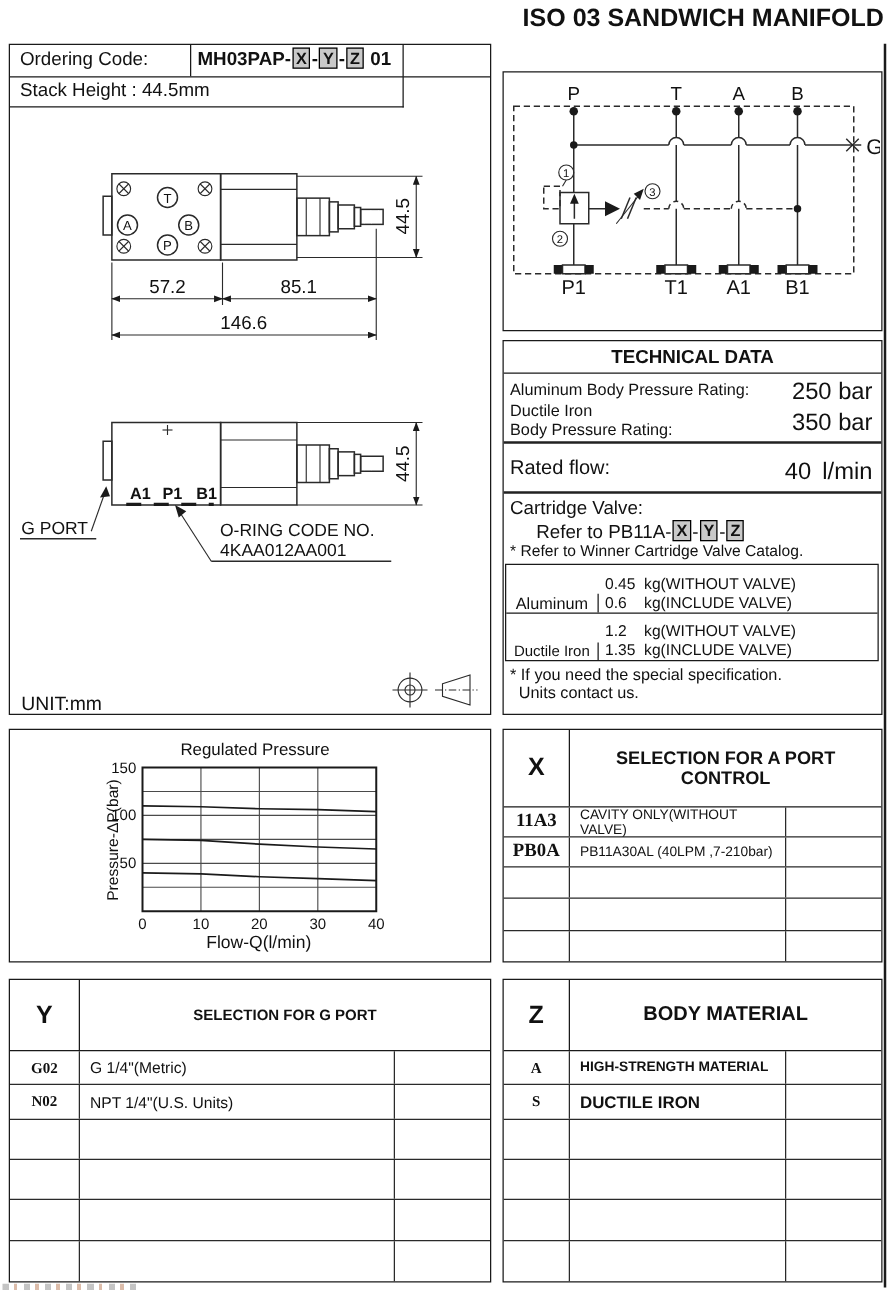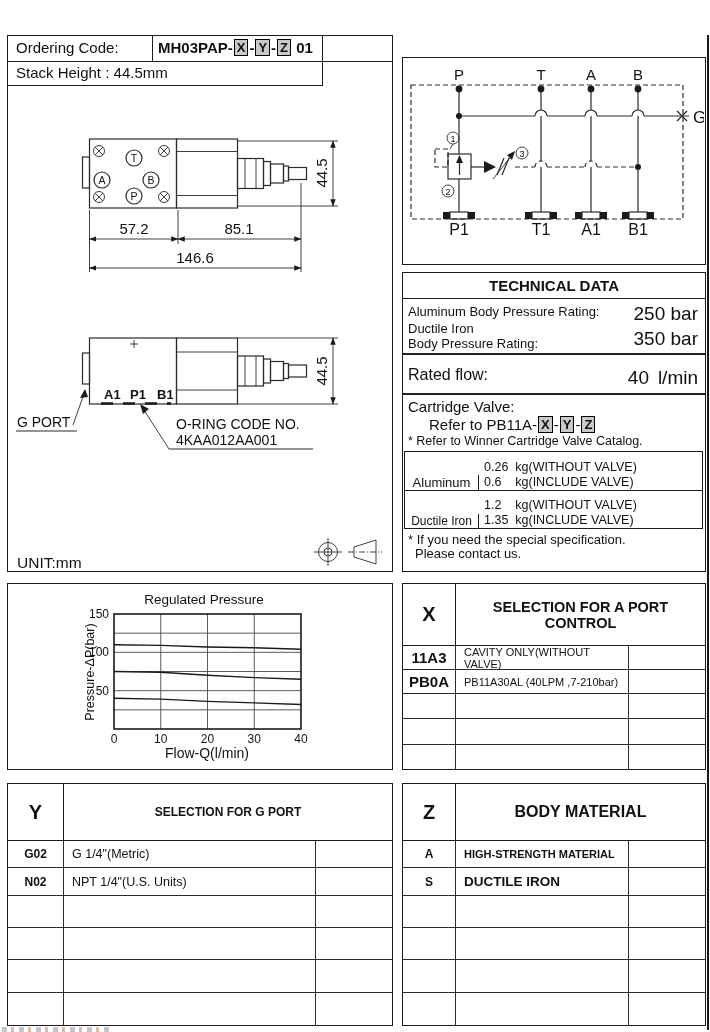--- a/index.html
+++ b/index.html
@@ -26,21 +26,21 @@
   .wrow+.wrow{border-top:1.2px solid #1a1a1a;}
   .wmat{width:74px;border-right:1.2px solid #1a1a1a;display:flex;align-items:center;justify-content:center;font-size:13px;box-sizing:border-box;text-align:center;}
   .wlines{flex:1;display:flex;flex-direction:column;justify-content:center;padding-left:5px;font-size:12.5px;line-height:15px;white-space:pre;}
   
   .tbl{display:flex;flex-direction:column;}
   .thead{display:flex;border-bottom:1.4px solid #1a1a1a;box-sizing:border-box;}
   .hcode{width:var(--c1);border-right:1.4px solid #1a1a1a;display:flex;align-items:center;justify-content:center;font-size:20px;font-weight:bold;box-sizing:border-box;}
   .htitle{flex:1;display:flex;align-items:center;justify-content:center;font-weight:bold;box-sizing:border-box;text-align:center;}
   .trow{display:flex;border-bottom:1.2px solid #2a2a2a;box-sizing:border-box;}
   .trow:last-child{border-bottom:none;}
-  .ccode{width:var(--c1);border-right:1.2px solid #2a2a2a;display:flex;align-items:center;justify-content:center;font-weight:bold;font-size:15px;box-sizing:border-box;}
+  .ccode{width:var(--c1);border-right:1.2px solid #2a2a2a;display:flex;align-items:center;justify-content:center;font-weight:bold;font-size:15px;box-sizing:border-box;font-family:Liberation Serif, serif;}
   .cdesc{width:var(--c2);border-right:1.2px solid #2a2a2a;display:flex;align-items:center;padding-left:8px;box-sizing:border-box;}
   .cthird{flex:1;}
   #x-table{--c1:53px;--c2:173px;}
   #x-table .thead{height:62px;}
   #x-table .htitle{font-size:14.5px;}
   #x-table .trow{height:24px;}
   #x-table .trow:nth-of-type(4){height:25px;}
   #x-table .trow:nth-of-type(5){height:26px;}
   #x-table .cdesc{font-size:11px;}
   #y-table{--c1:56px;--c2:252px;}
@@ -69,20 +69,21 @@
   .arcwd{fill:#fff;stroke:#2a2a2a;stroke-width:1.2;stroke-dasharray:4,3;}
   #page-edge{position:absolute;left:707px;top:35px;width:1.5px;height:995px;background:#1a1a1a;}
   #footer-frag{position:absolute;left:2px;top:1027px;width:110px;height:5px;opacity:.5;
     background:repeating-linear-gradient(90deg,#8a8a8a 0 5px,transparent 5px 9px,#b97a55 9px 12px,transparent 12px 17px);}
 </style>
 </head>
 <body>
 
 <div id="page">
 
+  <div id="page-title">ISO 03 SANDWICH MANIFOLD</div>
   <div id="page-edge"></div>
 
   <div class="panel" style="left:7px;top:35px;width:386px;height:537px;">
     <div class="ord-row1">
       <div class="ord-label">Ordering Code:</div>
       <div class="ord-value"><span>MH03PAP-</span><span class="boxed">X</span>-<span class="boxed">Y</span>-<span class="boxed">Z</span> <span>01</span></div>
       <div style="flex:1"></div>
     </div>
     <div class="ord-row2">Stack Height : 44.5mm</div>
 
@@ -323,32 +324,32 @@
     <div class="tv" style="top:94px;right:56px">40</div>
     <div class="tv" style="top:94px">l/min</div>
     <div class="sep" style="top:120px"></div>
     <div class="tl" style="top:126px;font-size:15px">Cartridge Valve:</div>
     <div class="tl" style="top:143px;left:26px;font-size:15px"><span>Refer to PB11A-</span><span class="boxed">X</span>-<span class="boxed">Y</span>-<span class="boxed">Z</span></div>
     <div class="tl" style="top:161px;font-size:12.5px">* Refer to Winner Cartridge Valve Catalog.</div>
     <div class="wtable" style="top:178px">
       <div class="wrow">
         <div class="wmat">Aluminum</div>
         <div class="wlines">
-          <span>0.26  kg(WITHOUT VALVE)</span><span>0.6    kg(INCLUDE VALVE)</span>
+          <span>0.45  kg(WITHOUT VALVE)</span><span>0.6    kg(INCLUDE VALVE)</span>
         </div>
       </div>
       <div class="wrow">
         <div class="wmat" style="font-size:12px">Ductile Iron</div>
         <div class="wlines">
           <span>1.2    kg(WITHOUT VALVE)</span><span>1.35  kg(INCLUDE VALVE)</span>
         </div>
       </div>
     </div>
     <div class="tl" style="top:259px">* If you need the special specification.</div>
-    <div class="tl" style="top:273px;left:12px">Please contact us.</div>
+    <div class="tl" style="top:273px;left:12px">Units contact us.</div>
   </div>
 
   <div class="panel" style="left:7px;top:583px;width:386px;height:187px;">
     <svg id="chart-canvas" width="383" height="184" viewBox="0 0 383 184">
       <text x="196" y="20" text-anchor="middle" font-size="13.5">Regulated Pressure</text>
       <text x="86" y="88" text-anchor="middle" font-size="12.5" transform="rotate(-90 86 88)">Pressure-ΔP(bar)</text>
       <text x="199" y="174" text-anchor="middle" font-size="14">Flow-Q(l/min)</text>
     <line x1="106" x2="293" y1="125.83333333333333" y2="125.83333333333333" class="grid"></line>
         <line x1="106" x2="293" y1="106.66666666666666" y2="106.66666666666666" class="grid"></line>
         <line x1="106" x2="293" y1="87.5" y2="87.5" class="grid"></line>

